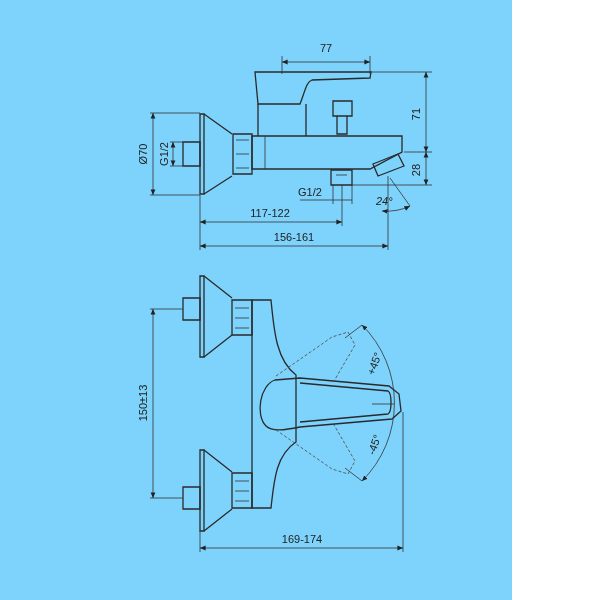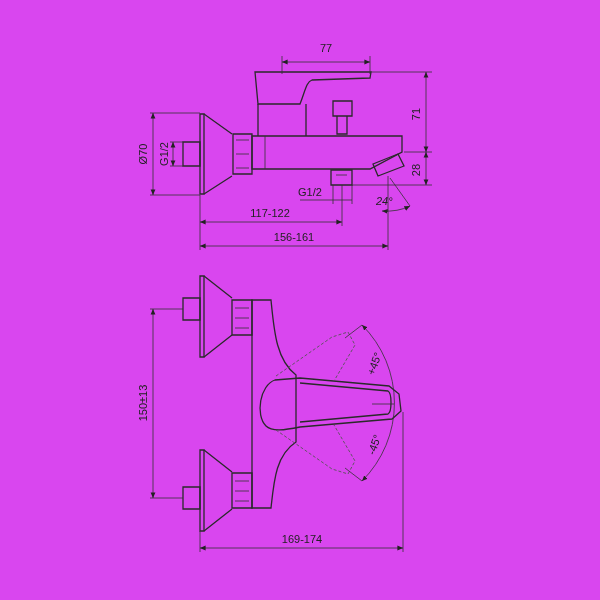--- a/index.html
+++ b/index.html
@@ -1,16 +1,16 @@
 <!DOCTYPE html>
 <html><head>
 <meta charset="utf-8">
 <style>
   html,body{margin:0;padding:0;background:#ffffff;}
-  #canvas{position:relative;width:600px;height:600px;background:#d946ef;overflow:hidden;}
+  #canvas{position:relative;width:512px;height:600px;background:#7dd3fc;overflow:hidden;}
   svg{position:absolute;left:0;top:0;}
   .ln{stroke:#2a2a2a;stroke-width:1.3;fill:none;}
   .thin{stroke:#333;stroke-width:0.8;fill:none;}
   .dash{stroke:#555;stroke-width:0.9;fill:none;stroke-dasharray:3,2;}
   .lbl{font-family:"Liberation Sans",sans-serif;font-size:11px;fill:#222;}
 </style>
 </head>
 <body>
 
 <div id="canvas">

